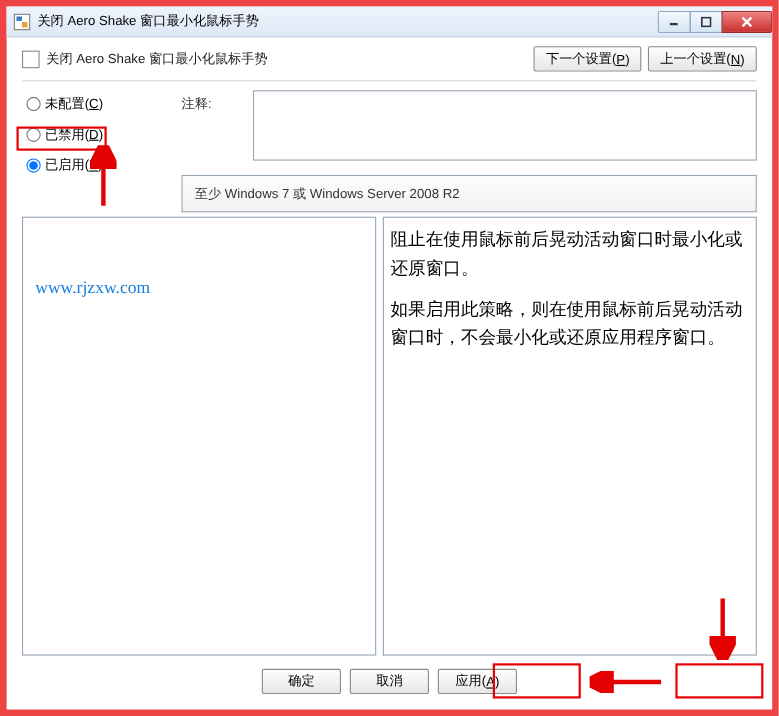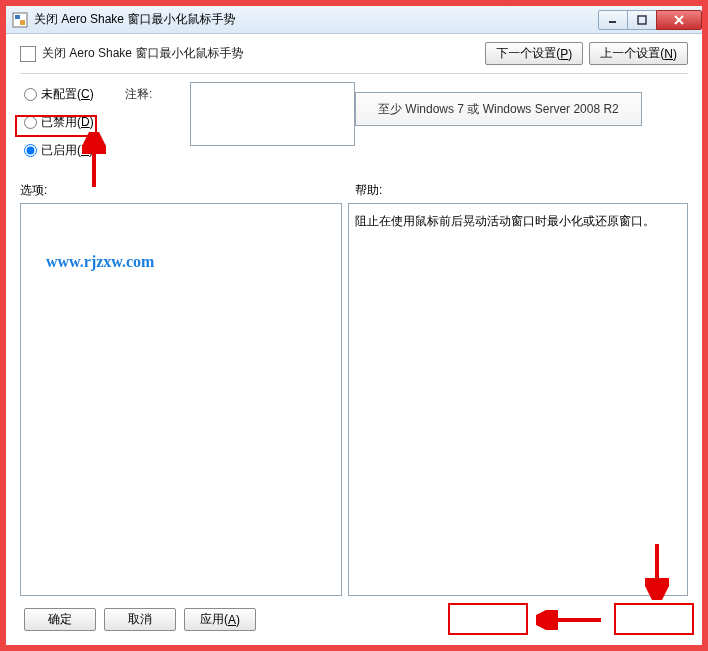--- a/index.html
+++ b/index.html
@@ -76,40 +76,40 @@
     border:1px solid #96a6b5;
     background:#fff;
     resize:none;
     font-family:inherit; font-size:12px;
     padding:2px 4px;
   }
   .row2 { display:flex; margin-top:10px; }
   .platform-text {
     width:100%; height:34px; border:1px solid #96a6b5;
     background:linear-gradient(#fcfcfc,#f3f3f3);
-    padding:2px 22px; color:#333;
+    padding:2px 11px; color:#333;
     display:flex; align-items:center;
   }
   .watermark {
-    position:absolute; left:46px; top:253px;
+    position:absolute; left:32px; top:253px;
     font-family: "Comic Sans MS", cursive;
-    font-weight:bold; font-size:16px; color:#1b7fe0;
+    font-weight:normal; font-size:16px; color:#1b7fe0;
     text-shadow: -1px -1px 0 #fff, 1px -1px 0 #fff, -1px 1px 0 #fff, 1px 1px 0 #fff;
   }
   .section-labels { display:flex; margin-top:16px; }
   .section-labels > div:first-child { width: 335px; }
   .panels { display:flex; flex:1; margin-top:4px; gap:6px; }
   .panel {
     border:1px solid #96a6b5; background:#fff; width:50%; padding:4px 6px; overflow:hidden;
-    font-size:12px; line-height:1.6;
+    font-size:16px; line-height:1.6;
   }
   .panel.left { width: 322px; }
   .panel.right { flex:1; }
   .panel.right p { margin:4px 0 12px; }
-  .footer { display:flex; justify-content:flex-start; gap:8px; padding:12px 4px 2px; }
+  .footer { display:flex; justify-content:center; gap:8px; padding:12px 4px 2px; }
   .footer .btn { min-width:72px; }
   
   .anno { position:absolute; pointer-events:none; }
   .redbox { border:2px solid #e40000; }
   .arrow-svg { position:absolute; }
 </style>
 </head>
 <body>
 
 <div class="window">
@@ -167,42 +167,39 @@
           </div>
         <div class="radio-line">
             <input type="radio" name="st" style="">
             <label><span>已禁用(</span><u>D</u><span>)</span></label>
           </div>
         <div class="radio-line">
             <input type="radio" name="st" checked="" style="">
             <label><span>已启用(</span><u>E</u><span>)</span></label>
           </div>
       </div>
-      <div style="flex:1;display:flex;flex-direction:row;">
+      <div style="flex:1;display:flex;flex-direction:column;margin-left:40px;">
         <div style="display:flex;">
           <div class="label-col">注释:</div>
           <div class="field-col"><textarea class="textarea-like" style=""></textarea></div>
         </div>
         <div class="row2">
           <div class="field-col">
               <div class="platform-text">至少 Windows 7 或 Windows Server 2008 R2</div>
             </div>
         </div>
       </div>
     </div>
 
-    <div class="section-labels">
-      <div>选项:</div>
-      <div>帮助:</div>
-    </div>
 
     <div class="panels">
       <div class="panel left"></div>
       <div class="panel right">
         <p>阻止在使用鼠标前后晃动活动窗口时最小化或还原窗口。</p>
+        <p>如果启用此策略，则在使用鼠标前后晃动活动窗口时，不会最小化或还原应用程序窗口。</p>
       </div>
     </div>
 
     <div class="footer">
       <button class="btn">确定</button>
       <button class="btn">取消</button>
       <button class="btn">
           <span>应用(</span>
           <u>A</u>
           <span>)</span>

